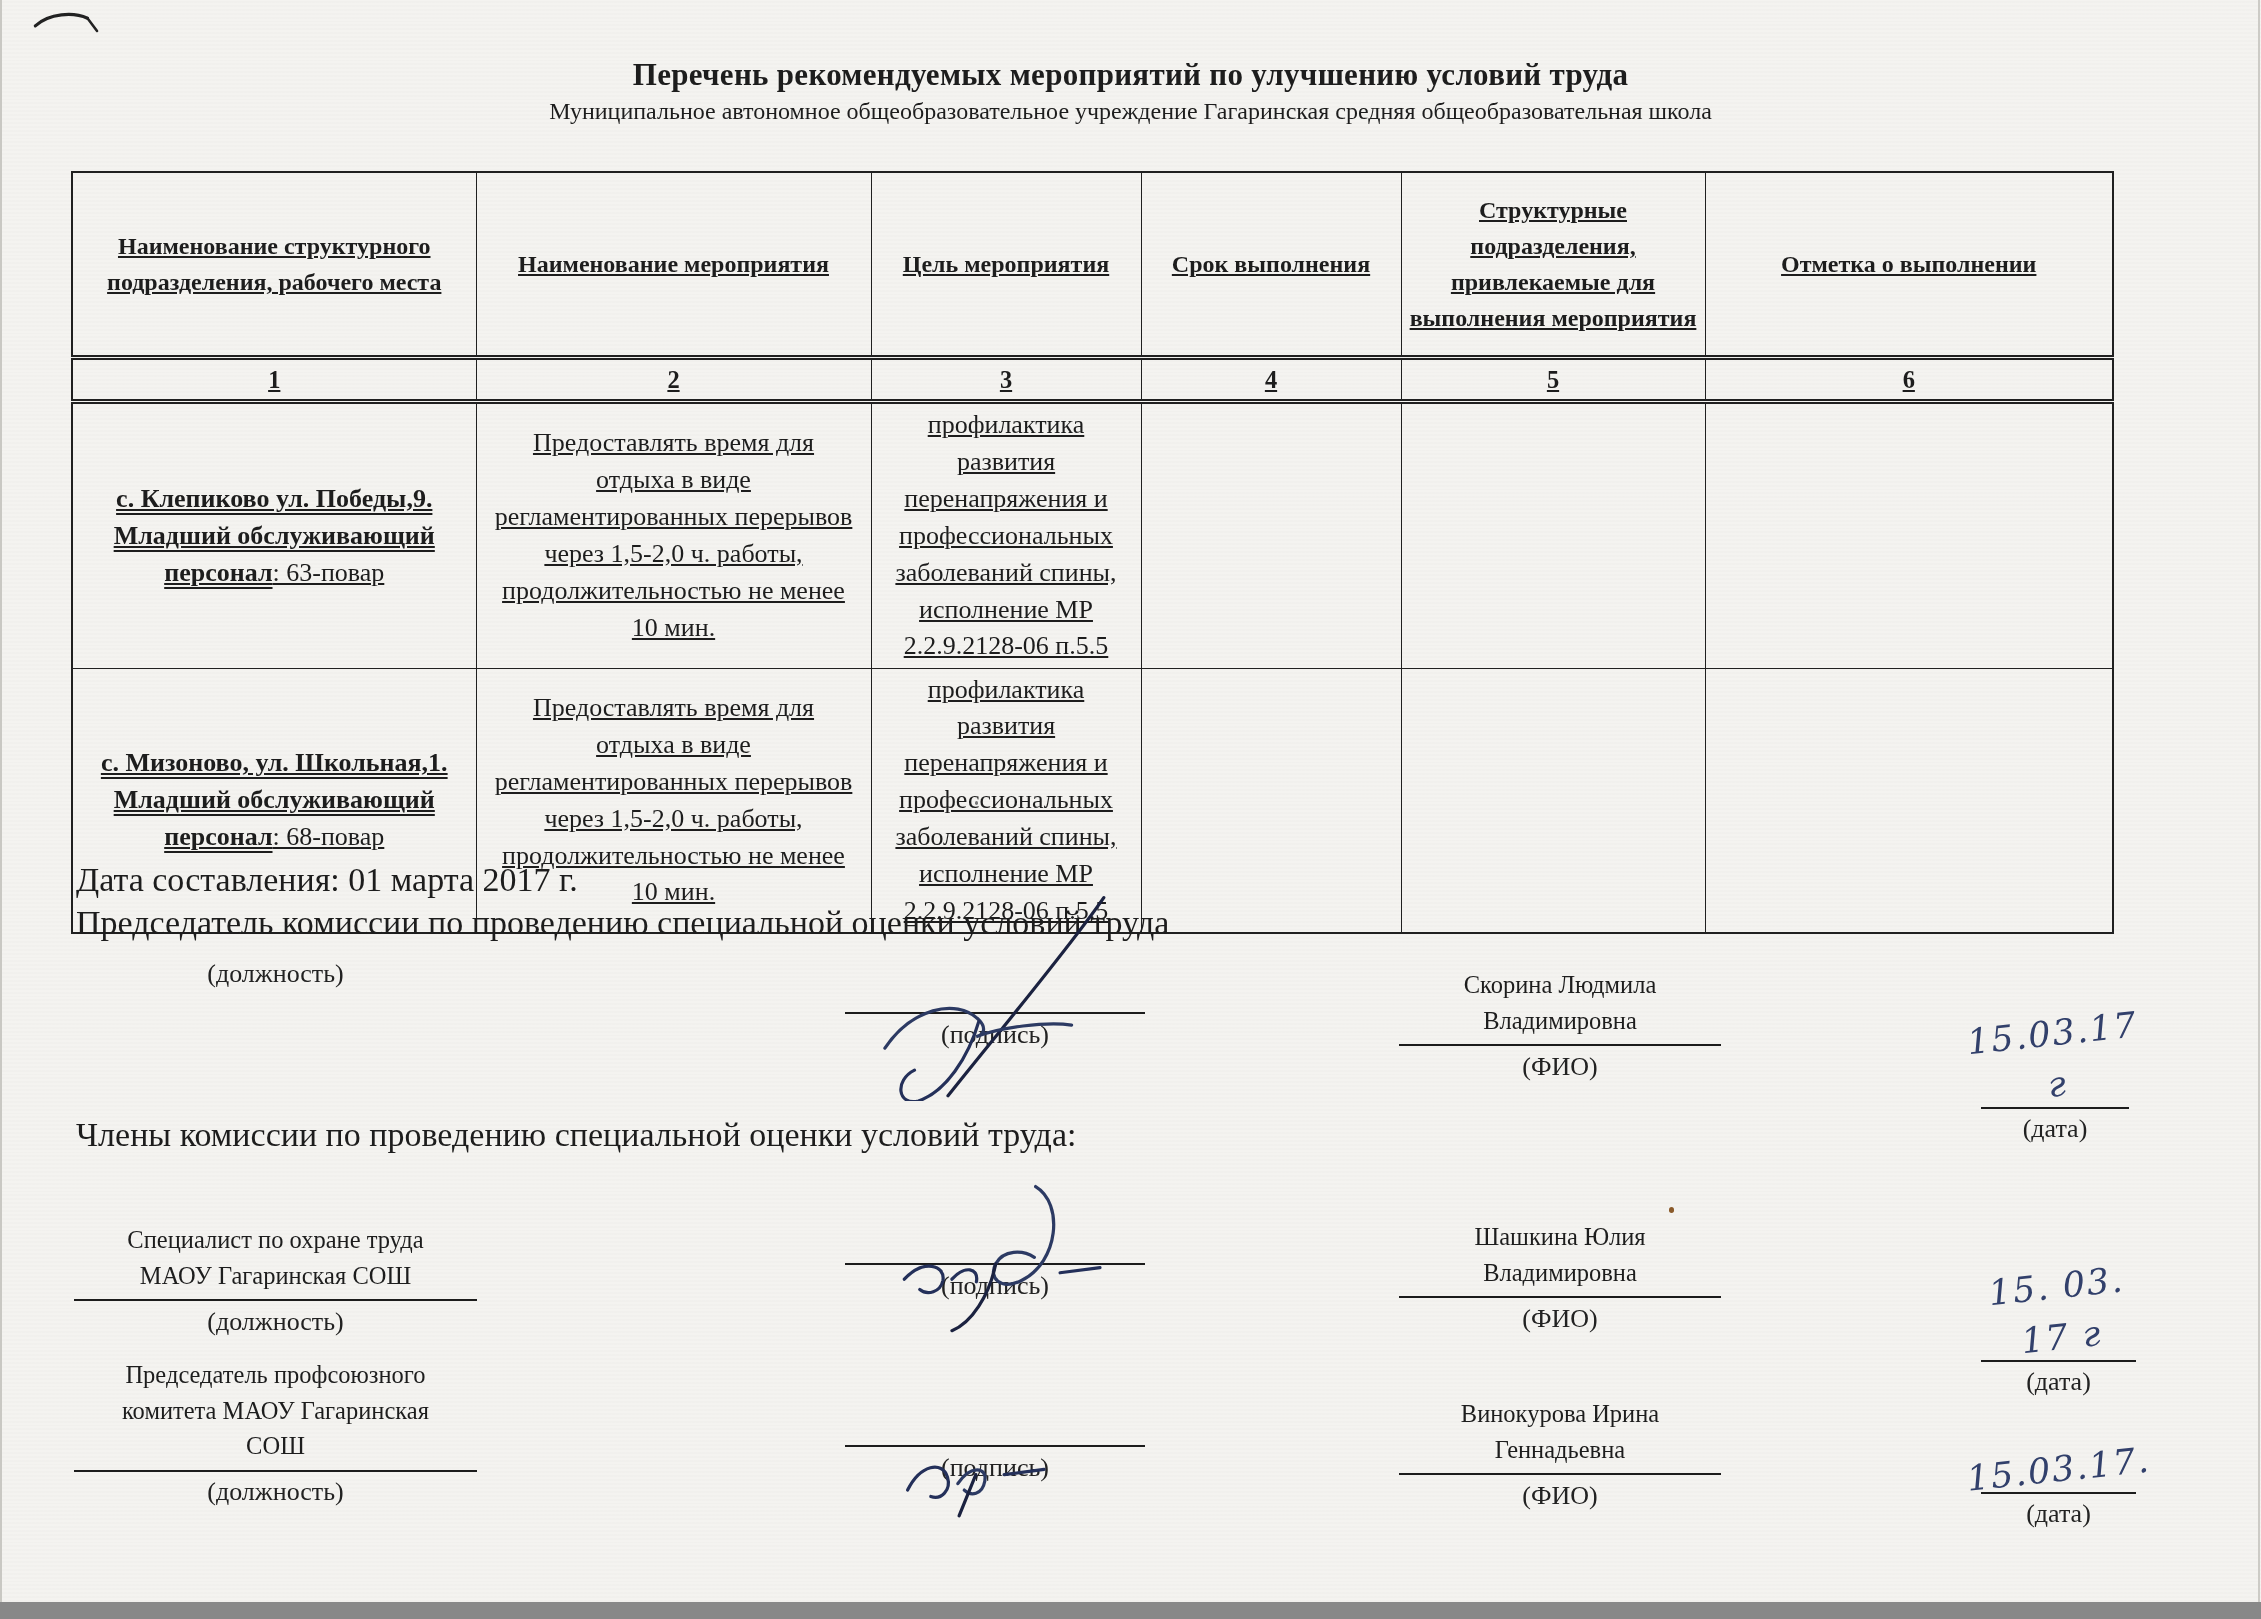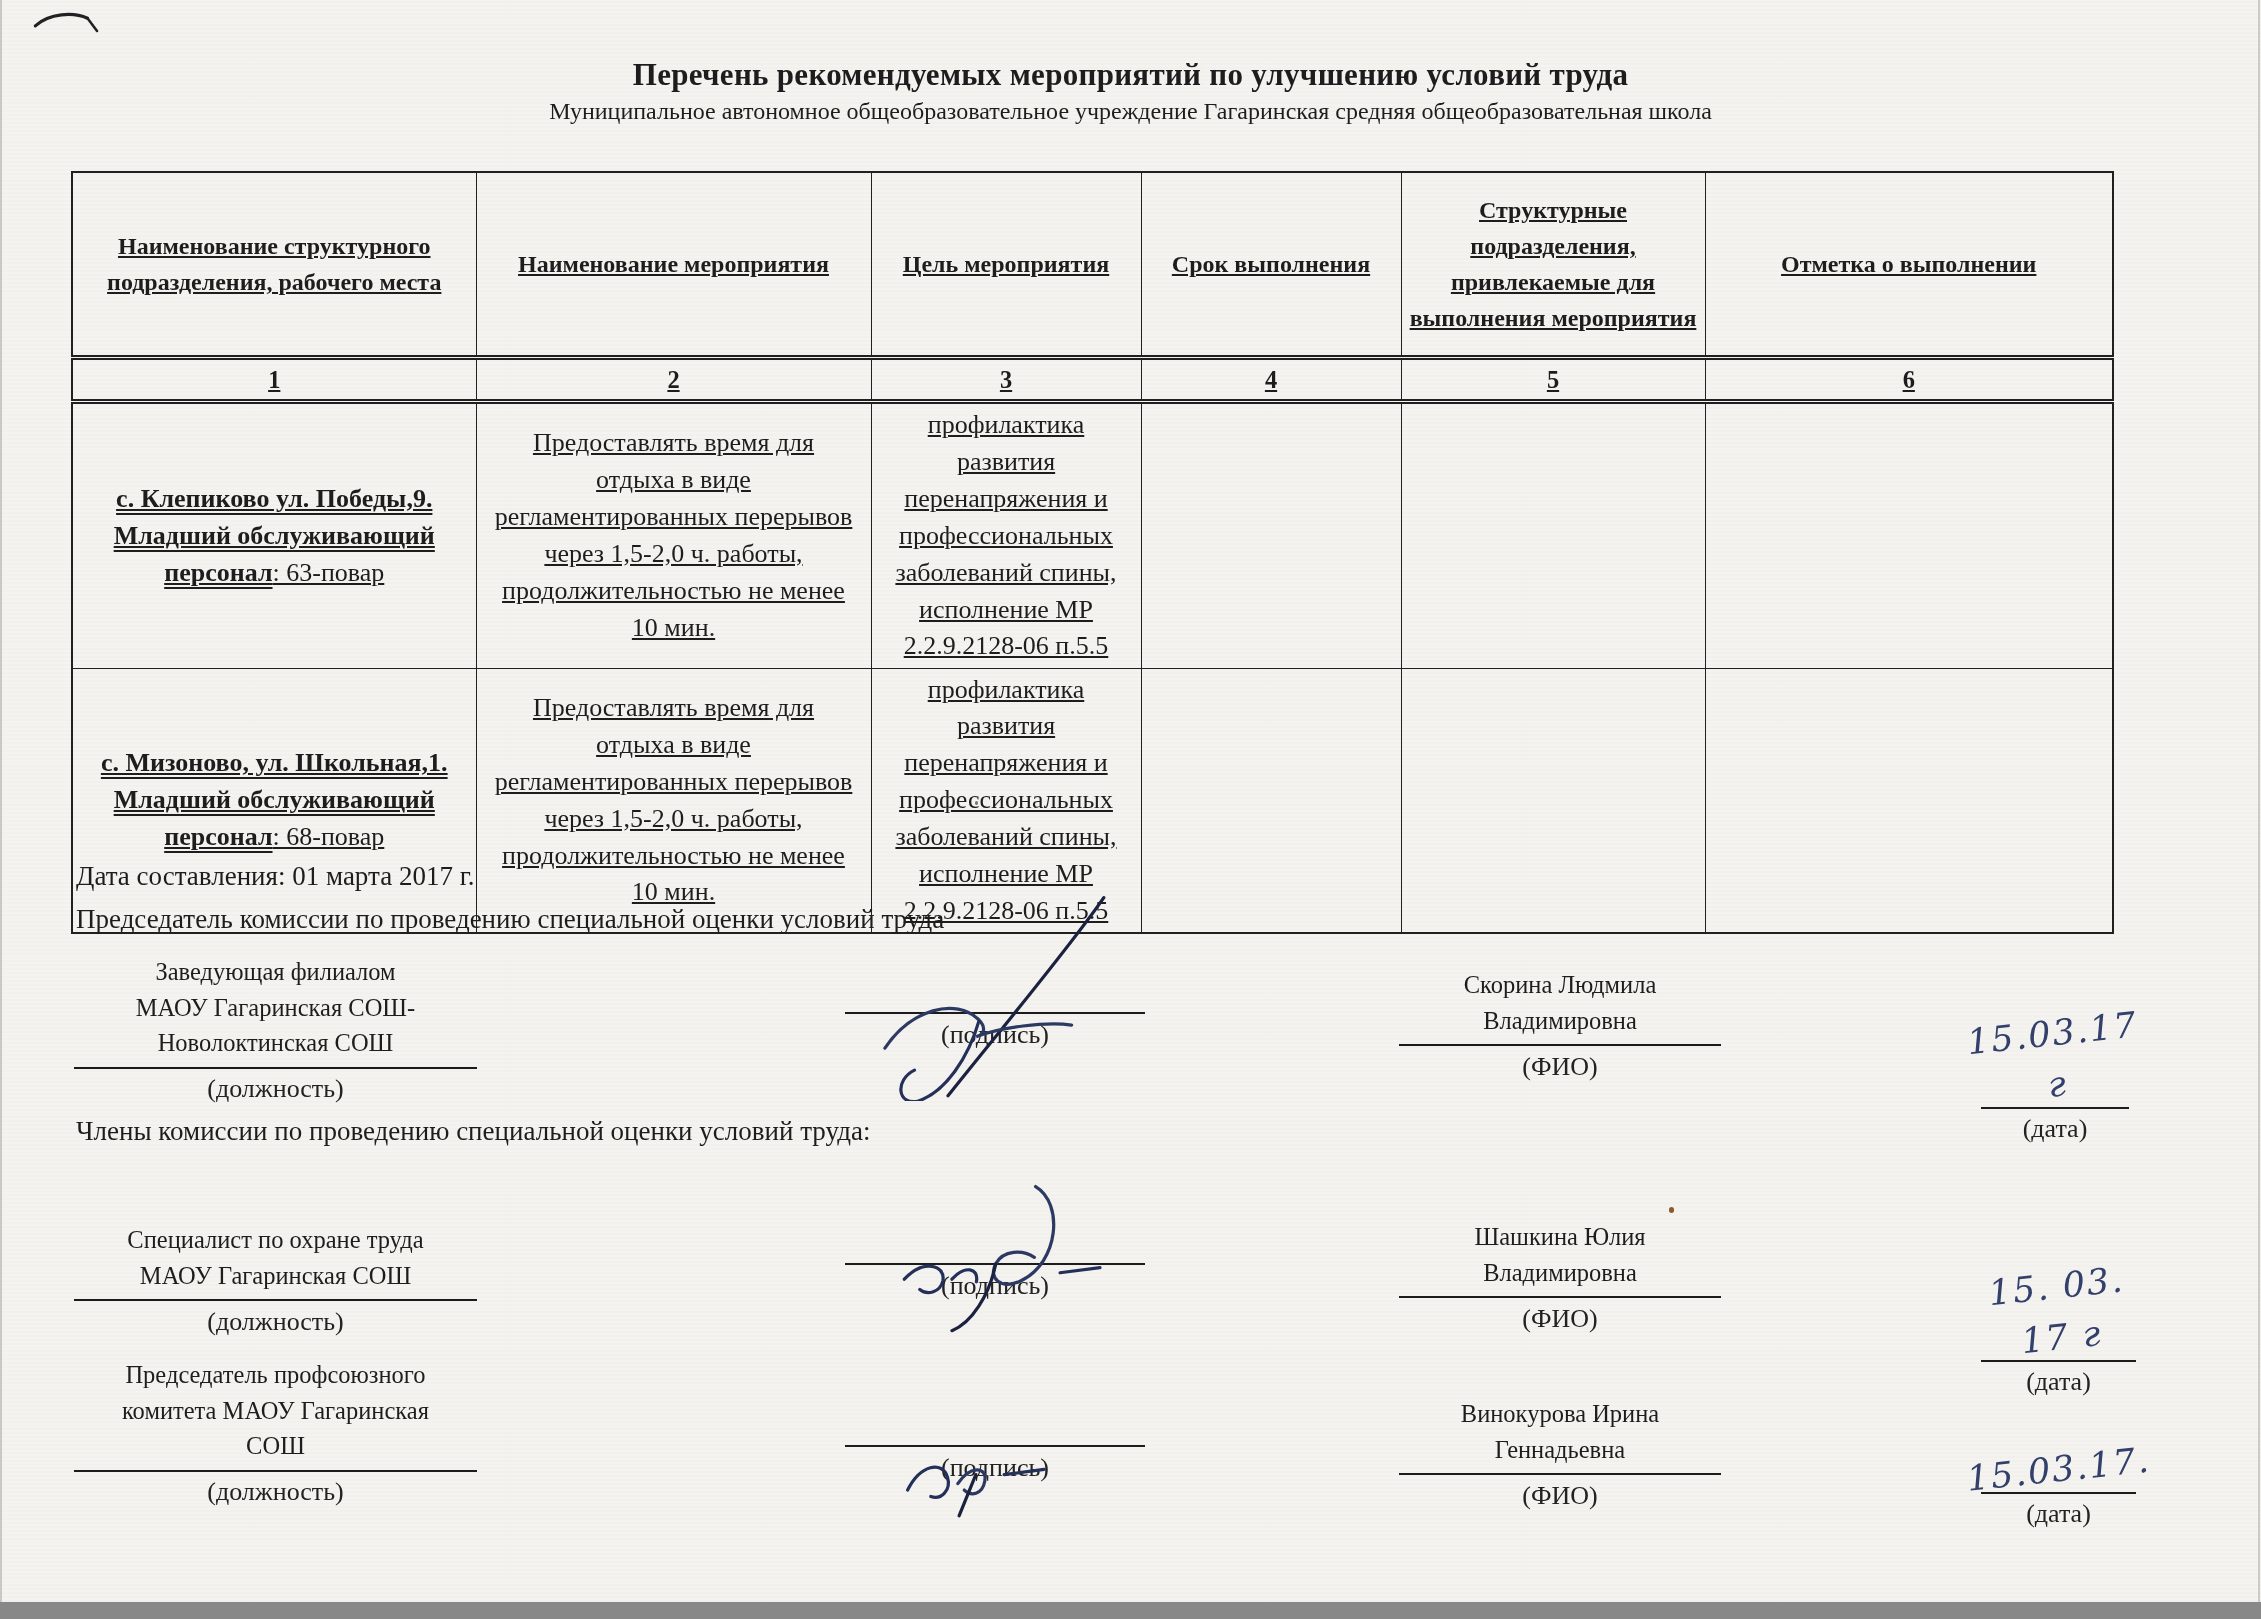--- a/index.html
+++ b/index.html
@@ -50,21 +50,21 @@
   tr.bodyrow.r2 td{height:232px;}
   .prelines{white-space:pre-line;}
   .unit-cell{font-weight:bold;}
   .unit-underline{
     text-decoration:underline;
     text-decoration-thickness:1.9px;
     text-underline-offset:6.4px;
   }
   .unit-suffix{font-weight:normal;}
 
-  .plain-line{position:absolute;left:76px;font-size:27px;}
+  .plain-line{position:absolute;left:76px;font-size:34px;}
 
   .sig-block{position:absolute;display:flex;flex-direction:column;}
   .sig-text{
     flex:1;display:flex;align-items:flex-end;justify-content:center;
     text-align:center;border-bottom:2.6px solid #1c1c1c;
     padding-bottom:6.4px;font-size:24.5px;line-height:1.45;white-space:pre-line;
   }
   .sig-label{text-align:center;font-size:26px;padding-top:5.2px;color:#222;}
   .handwriting{
     display:inline-block;
@@ -166,23 +166,20 @@
         <td></td>
         <td></td>
       </tr>
     </tbody>
   </table>
 
   <div class="plain-line" style="top:861px;">Дата составления: 01 марта 2017 г.</div>
   <div class="plain-line" style="top:904px;">Председатель комиссии по проведению специальной оценки условий труда</div>
 
   <div class="sig-block" style="left:74px;top:954px;width:403px;">
-    <div class="sig-text">Заведующая филиалом
-МАОУ Гагаринская СОШ-
-Новолоктинская СОШ</div>
     <div class="sig-label">(должность)</div>
   </div>
   <div class="sig-block" style="left:845px;top:1006px;width:300px;">
     <div class="sig-text"></div>
     <div class="sig-label">(подпись)</div>
   </div>
   <div class="sig-block" style="left:1399px;top:967px;width:322px;">
     <div class="sig-text">Скорина Людмила
 Владимировна</div>
     <div class="sig-label">(ФИО)</div>

